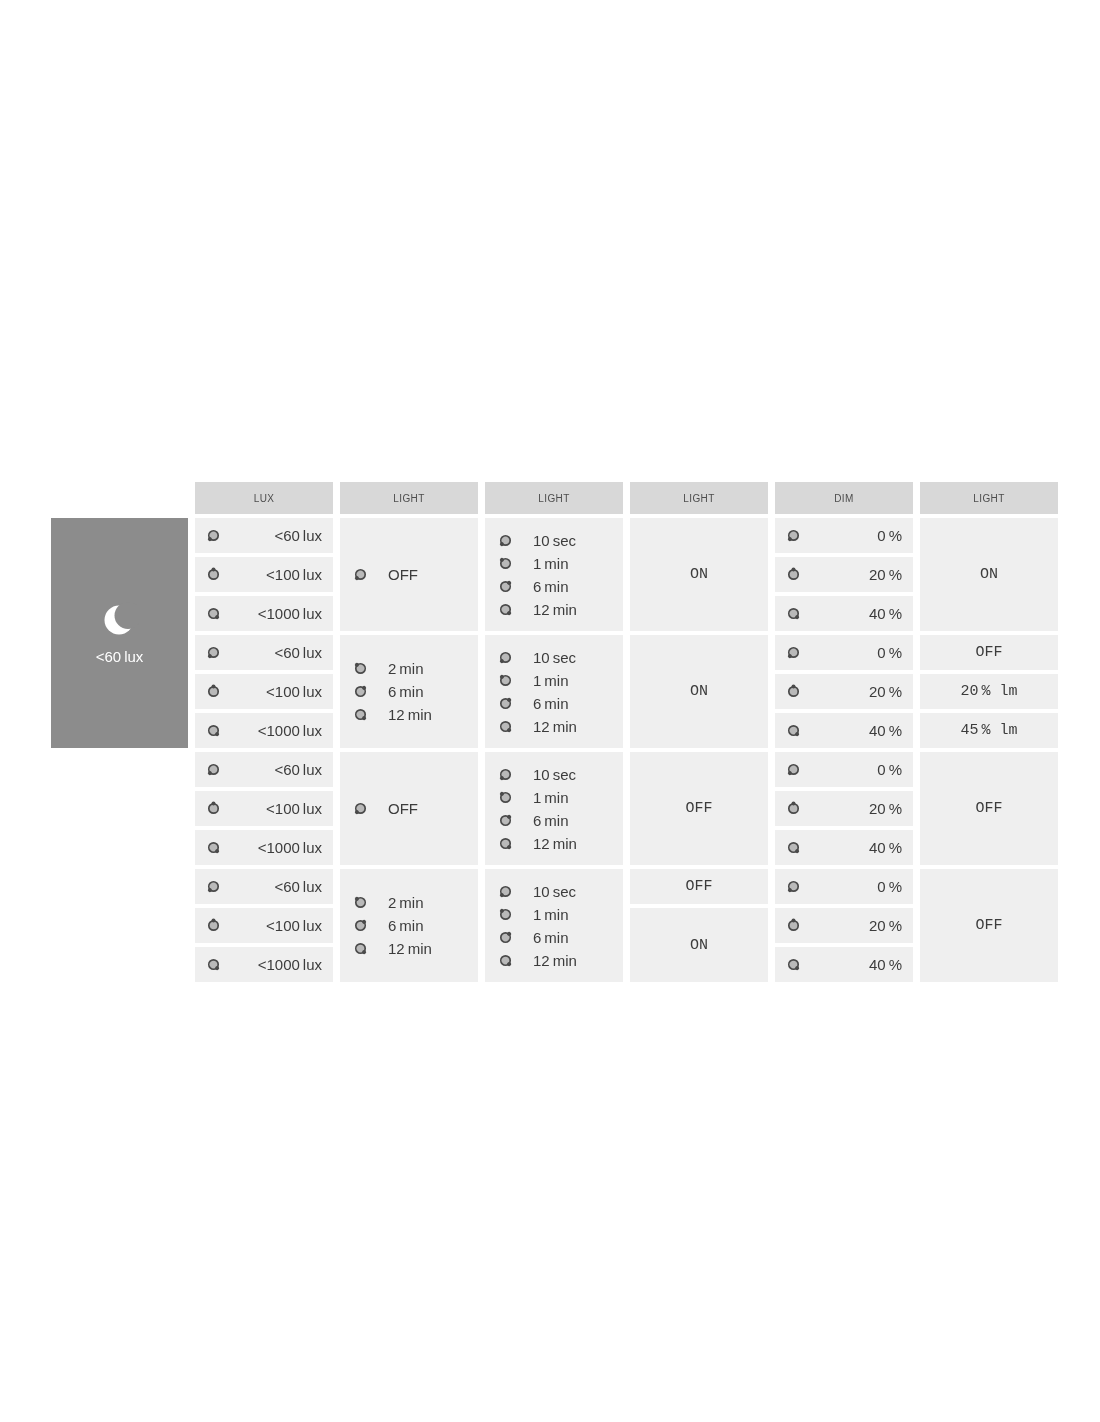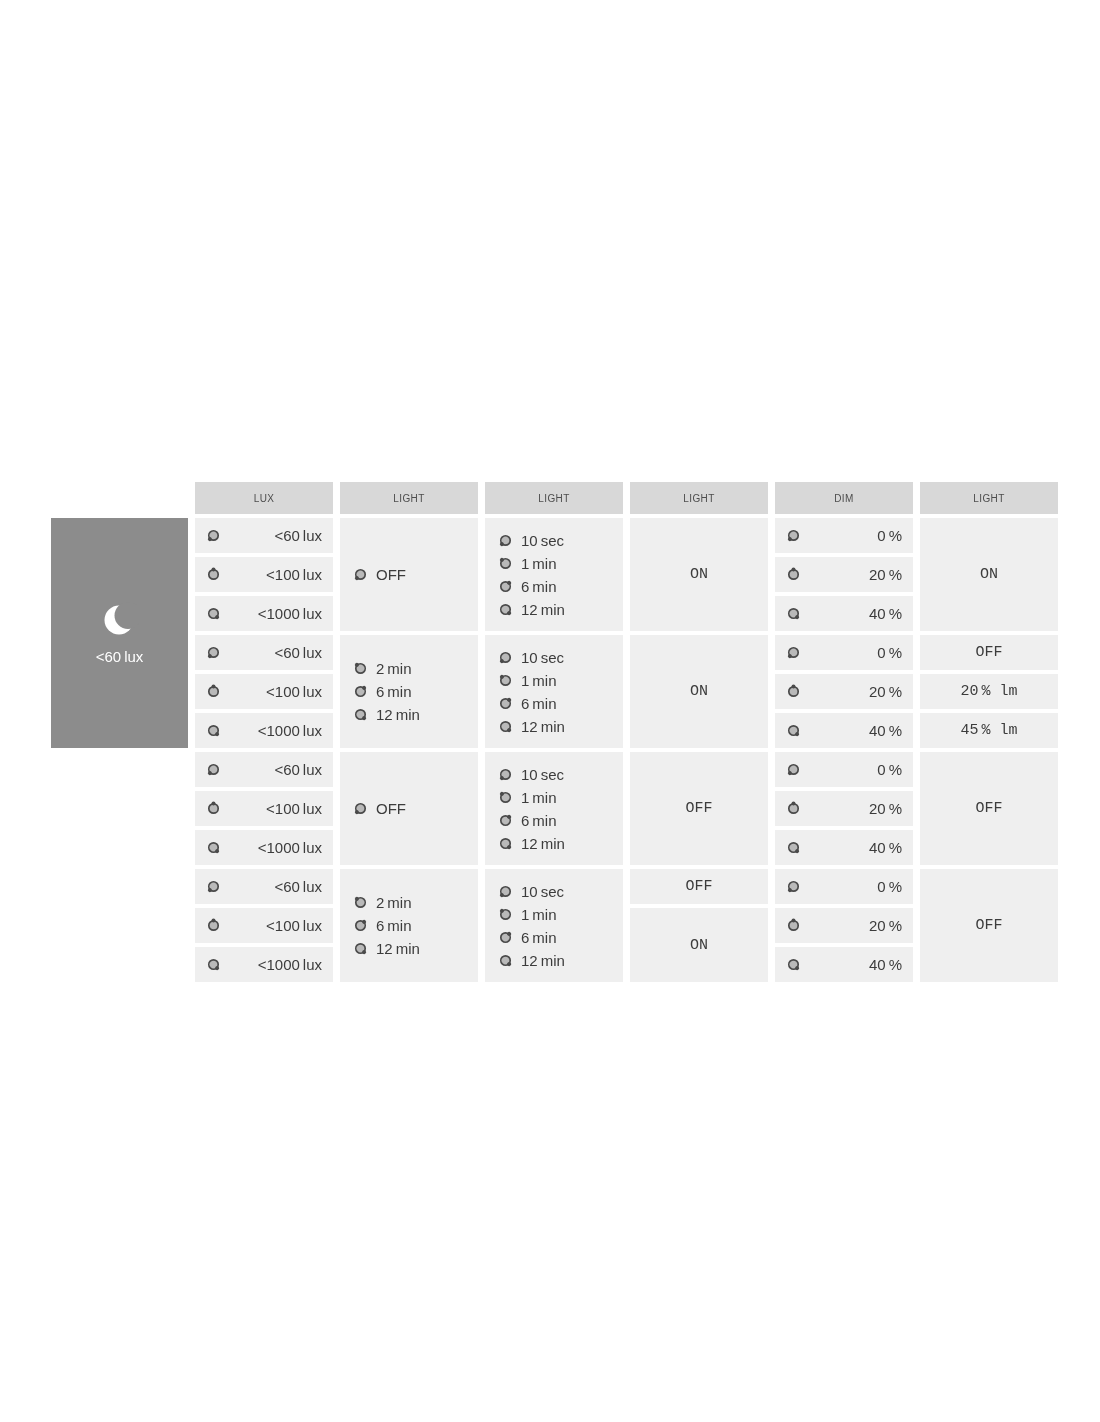--- a/index.html
+++ b/index.html
@@ -26,21 +26,21 @@
     display:flex; align-items:center; justify-content:center;
     font-size:10px; letter-spacing:0.4px;
   }
   .cell { background:#efefef; font-size:15px; }
   .kv { display:flex; align-items:center; padding:0 11px; }
   .kv .lbl { margin-left:auto; }
   .list {
     display:flex; flex-direction:column; justify-content:center;
     padding-left:13px; box-sizing:border-box;
   }
-  .opt { display:flex; align-items:center; gap:8px; height:23px; font-size:15px; }
+  .opt { display:flex; align-items:center; gap:20px; height:23px; font-size:15px; }
   .center { display:flex; align-items:center; justify-content:center;font-family:Liberation Mono, monospace; }
   .side {
     background:#8c8c8c; color:#ffffff;
     display:flex; flex-direction:column; align-items:center; justify-content:center;
     gap:9px; font-size:15px;
   }
   .dial { display:inline-flex; width:15px; height:15px; }
   .icn { display:inline-flex; }
 </style>
 </head>

